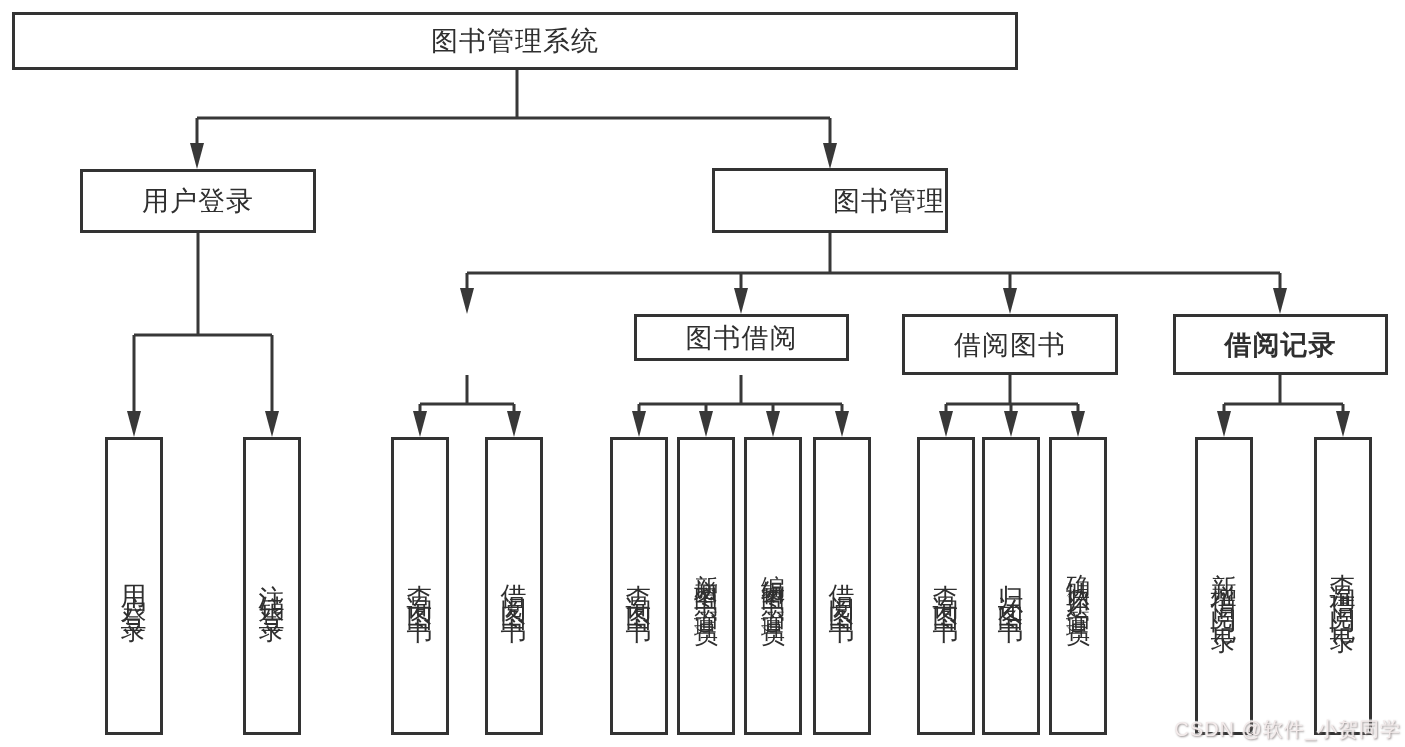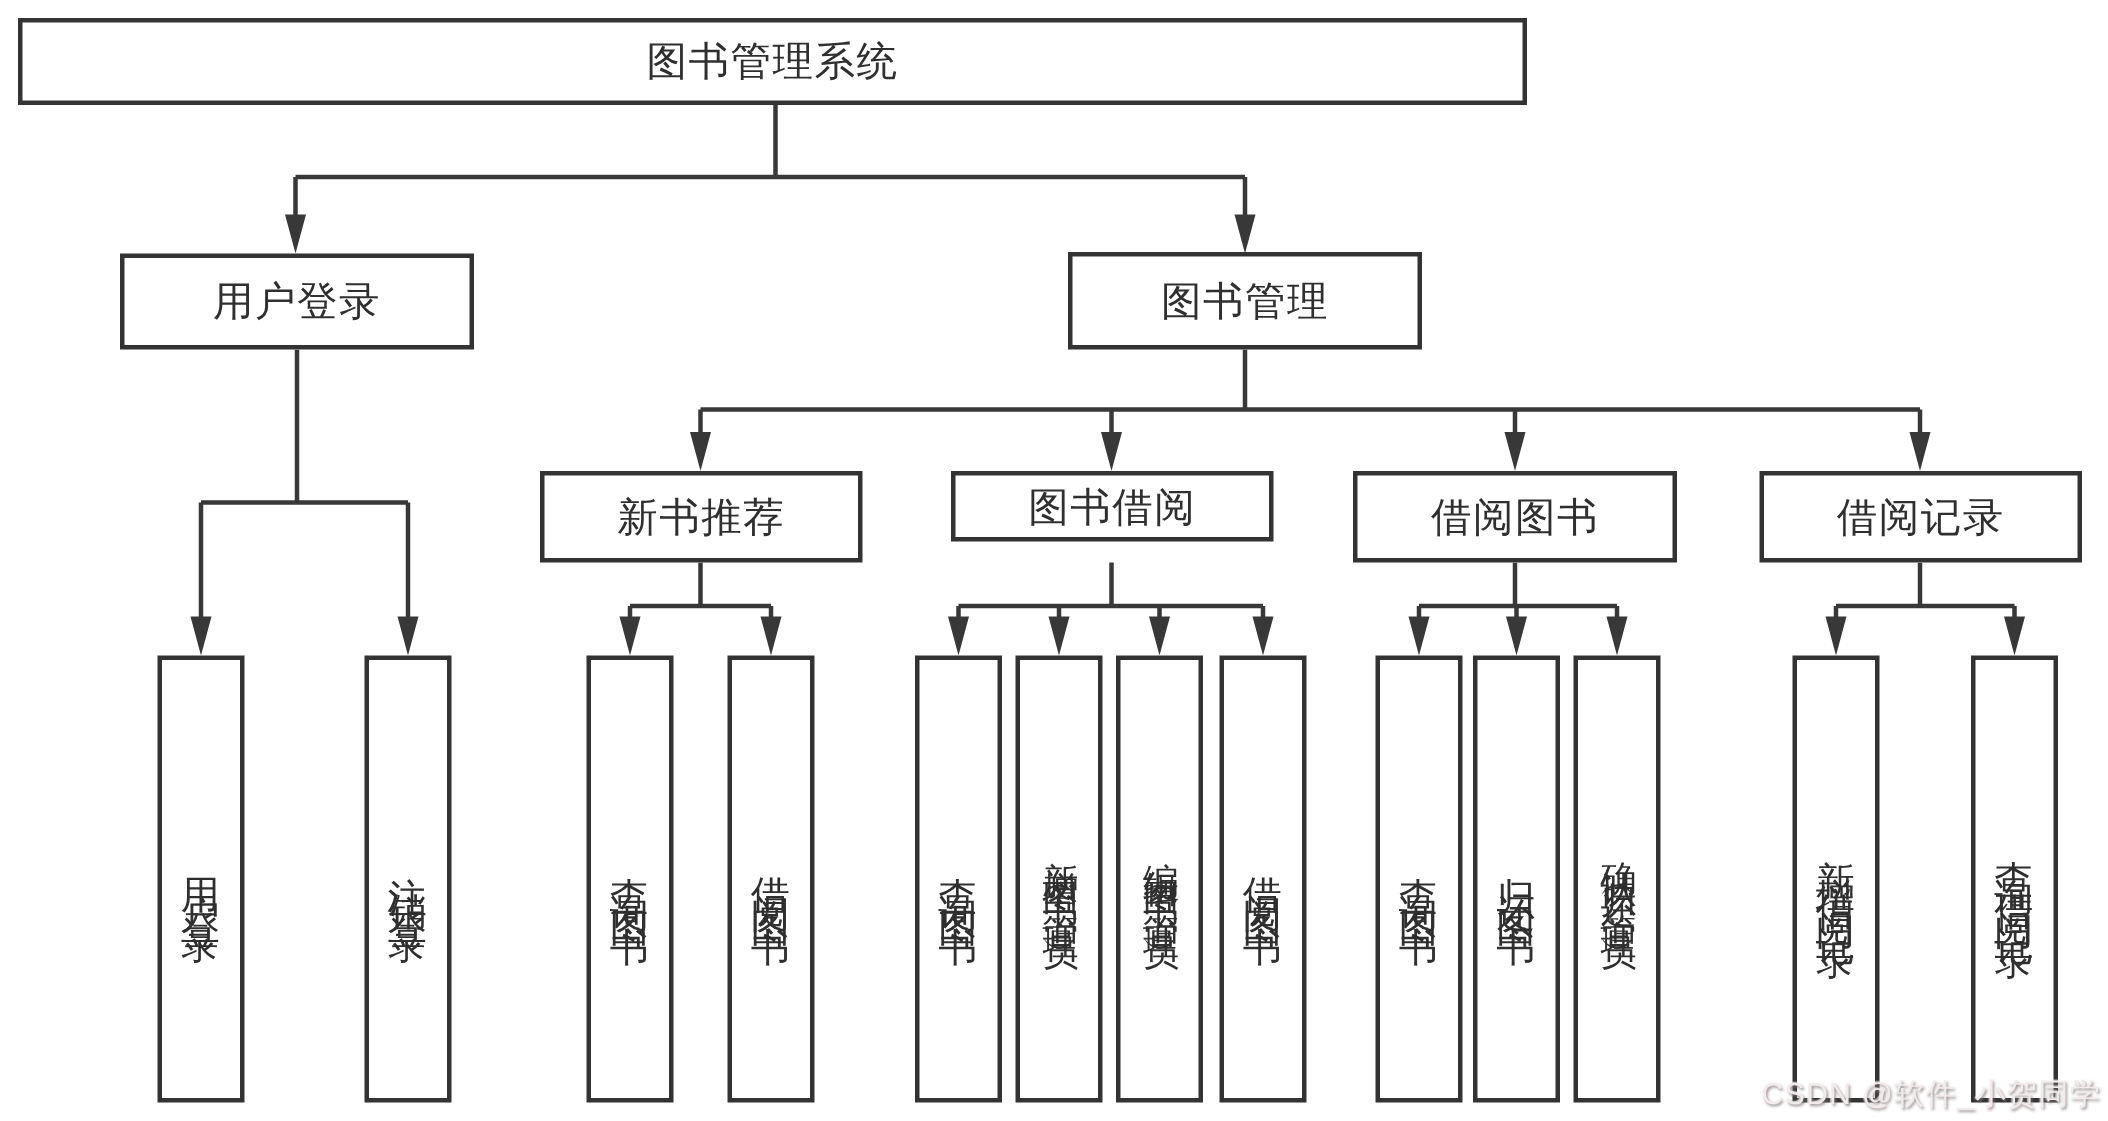--- a/index.html
+++ b/index.html
@@ -19,25 +19,25 @@
     top:437px;width:58px;height:298px;z-index:2;
   }
   .vtext{
     writing-mode:vertical-lr;text-orientation:mixed;
     font-size:26px;letter-spacing:11px;line-height:1;color:#2f2f2f;
   }
   .vbox.long .vtext{font-size:24px;letter-spacing:7px;}
   
   #n-root{left:12px;top:12px;width:1006px;height:58px;}
   #n-user-login{left:80px;top:169px;width:236px;height:64px;}
-  #n-book-mgmt{left:712px;top:168px;width:236px;height:65px;}
+  #n-book-mgmt{left:712px;top:168px;width:236px;height:65px;justify-content:flex-end;}
   #n-new-book-rec{left:360px;top:314px;width:215px;height:61px;}
   #n-book-borrow{left:634px;top:314px;width:215px;height:47px;}
   #n-current-borrow{left:902px;top:314px;width:216px;height:61px;}
-  #n-borrow-records{left:1173px;top:314px;width:215px;height:61px;}
+  #n-borrow-records{left:1173px;top:314px;width:215px;height:61px;font-weight:bold;}
   #lf-0{left:105px;}
   #lf-1{left:243px;}
   #lf-2{left:391px;}
   #lf-3{left:485px;}
   #lf-4{left:610px;}
   #lf-5{left:677px;}
   #lf-6{left:744px;}
   #lf-7{left:813px;}
   #lf-8{left:917px;}
   #lf-9{left:982px;}
@@ -92,23 +92,20 @@
     <span>图书管理系统</span>
   </div>
 
   <div id="n-user-login" class="hbox">
     <span>用户登录</span>
   </div>
   <div id="n-book-mgmt" class="hbox">
     <span>图书管理</span>
   </div>
 
-  <div id="n-new-book-rec" class="hbox">
-    <span>新书推荐</span>
-  </div>
   <div id="n-book-borrow" class="hbox">
     <span>图书借阅</span>
   </div>
   <div id="n-current-borrow" class="hbox">
     <span>借阅图书</span>
   </div>
   <div id="n-borrow-records" class="hbox">
     <span>借阅记录</span>
   </div>
 

